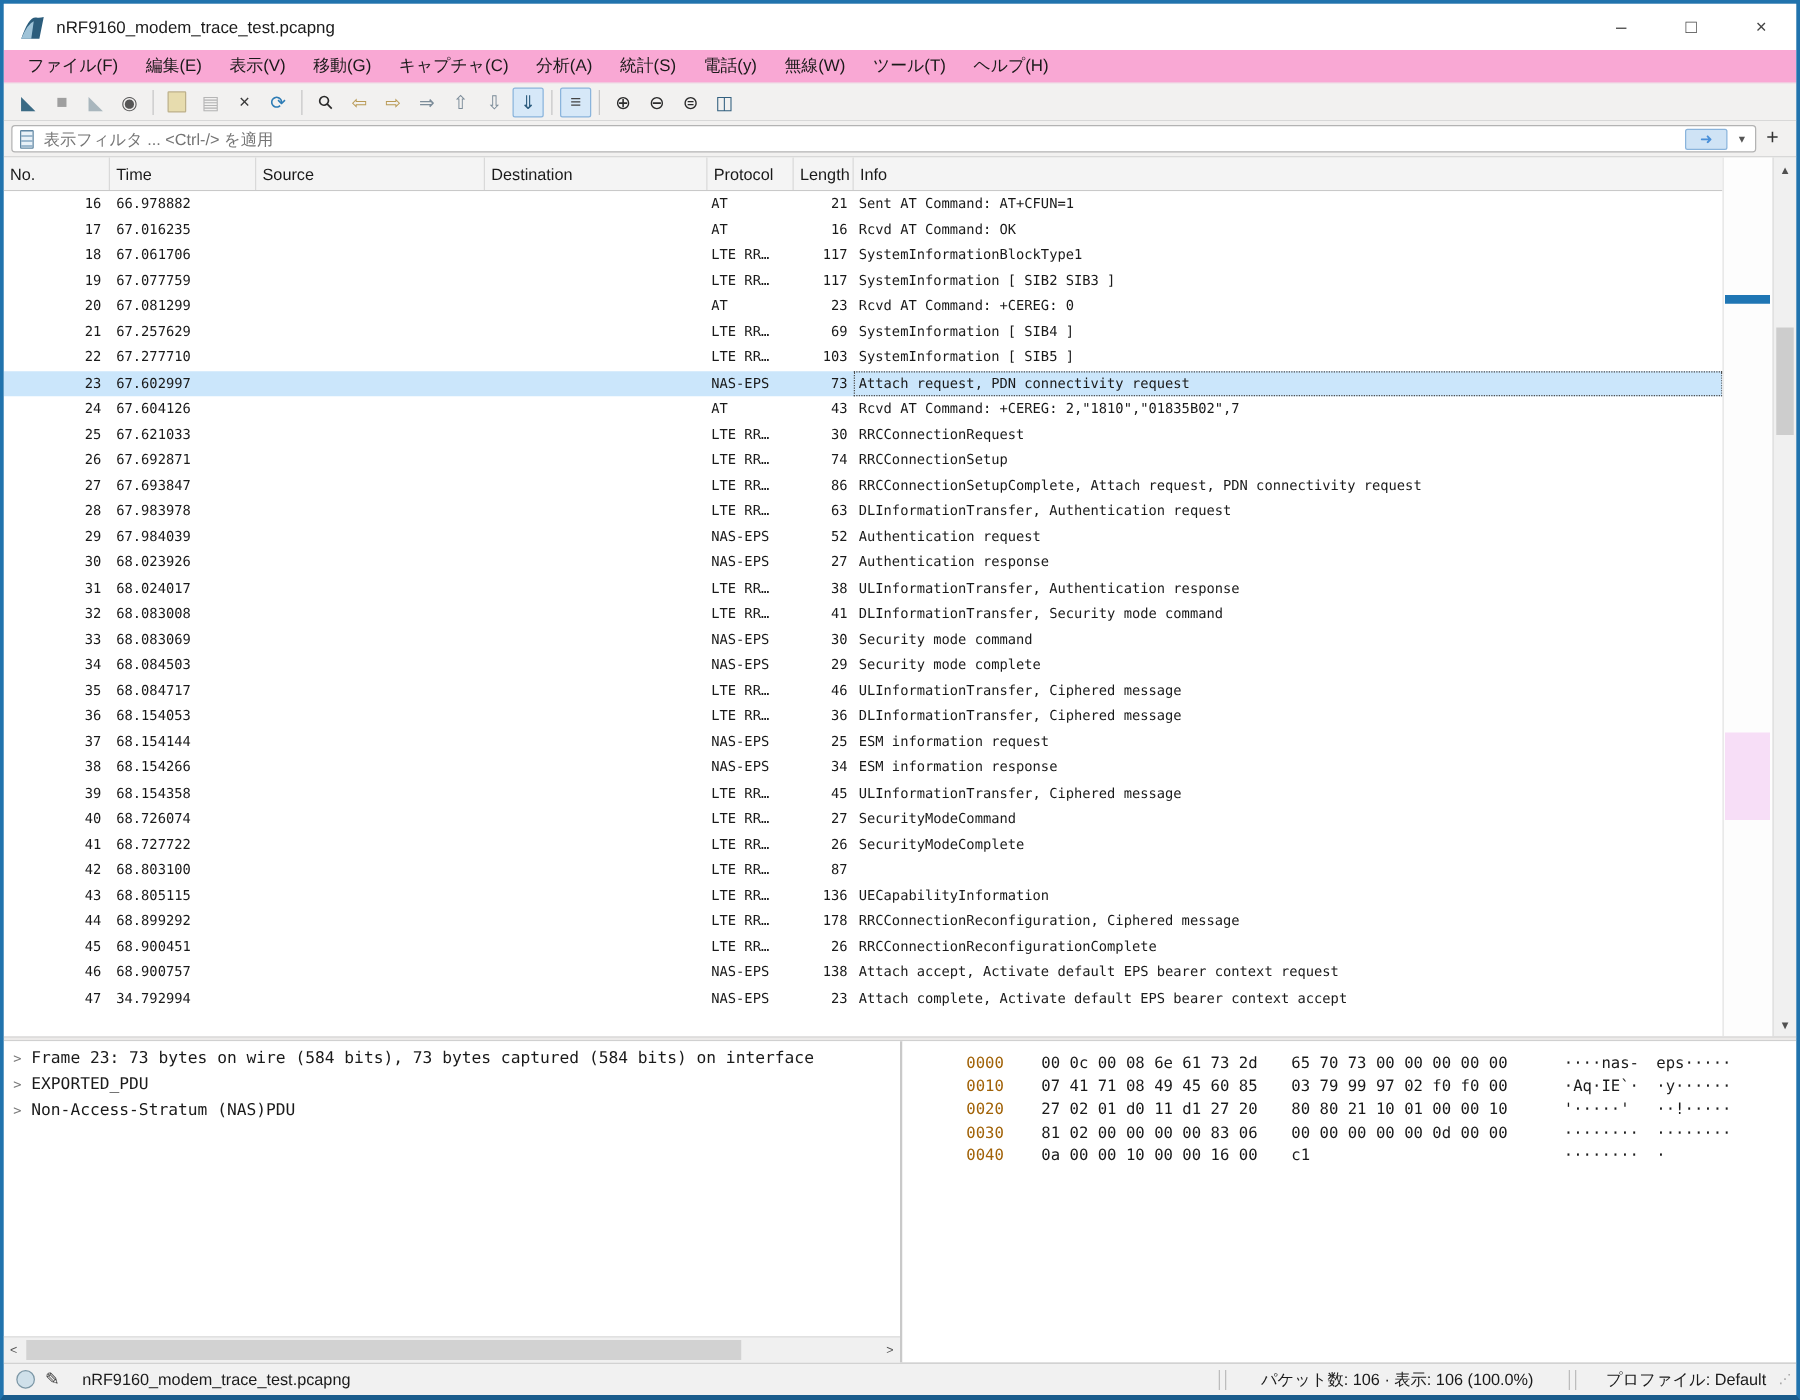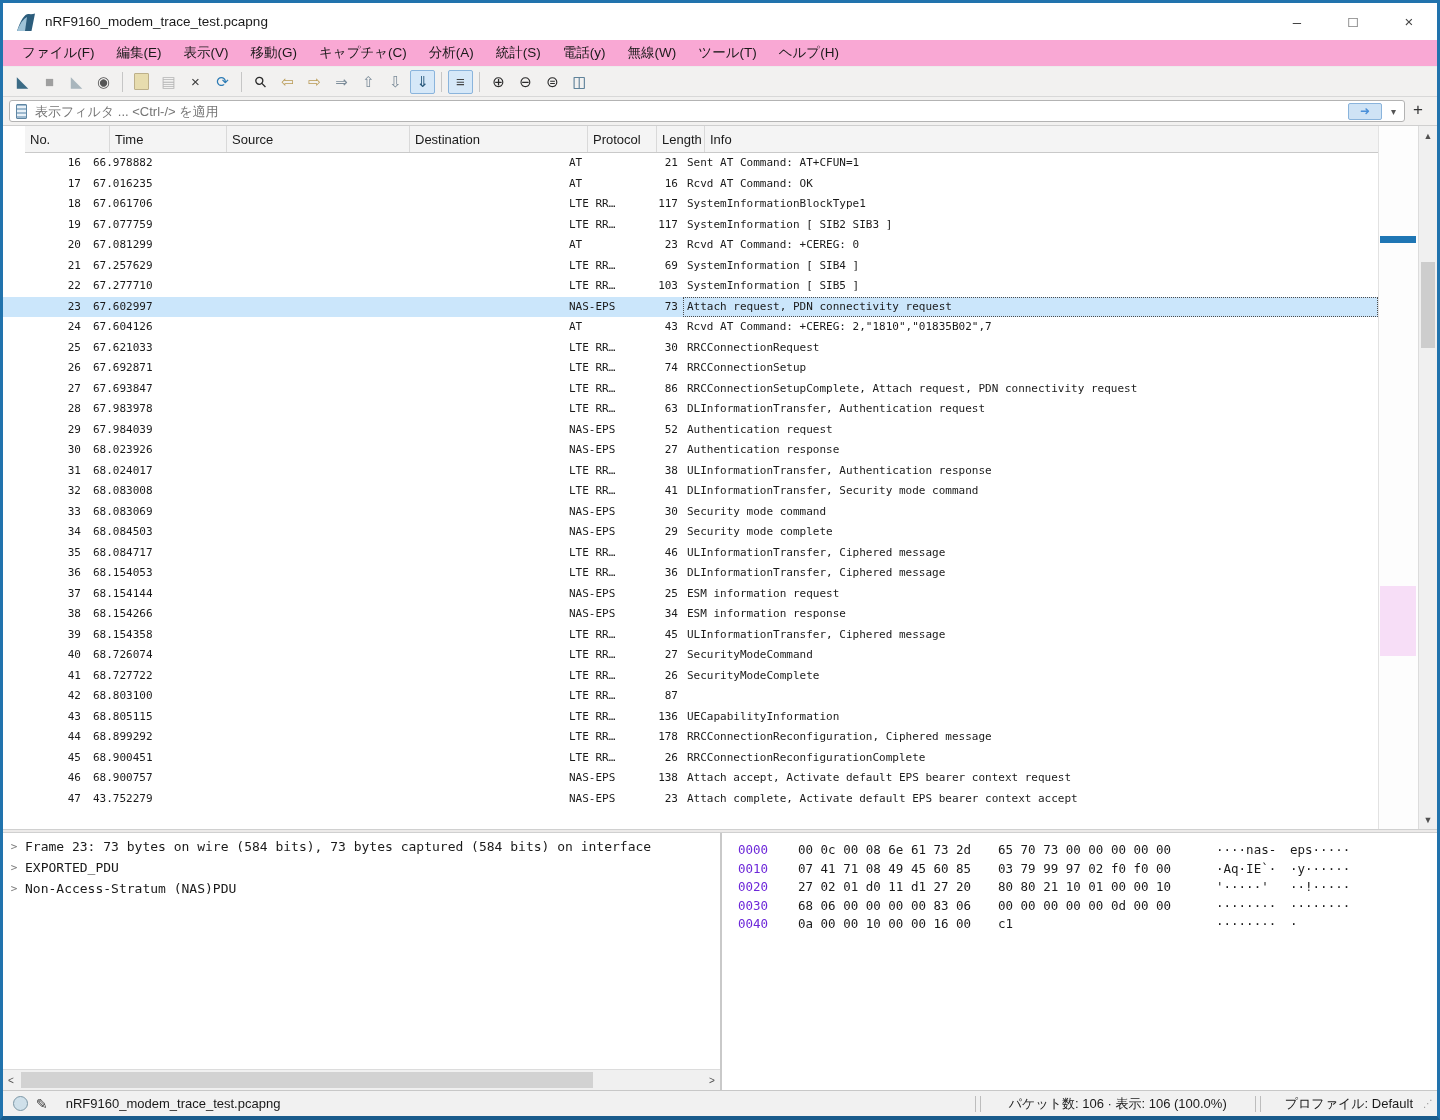--- a/index.html
+++ b/index.html
@@ -39,21 +39,21 @@
   .filter-input{flex:1;border:none;outline:none;font-size:13px;color:#8a8a8a;
     font-family:"Liberation Sans",sans-serif;background:transparent;}
   .apply-btn{width:34px;height:17px;background:#cfe3f5;border:1px solid #8ab4dc;border-radius:2px;
     display:flex;align-items:center;justify-content:center;color:#4a90d9;font-size:12px;margin-right:4px;}
   .caret-btn{font-size:10px;color:#555;padding:0 5px;}
   .plus-btn{font-size:17px;color:#333;padding:0 8px 2px 8px;}
   
   .main{flex:1 1 auto;display:flex;min-height:0;position:relative;}
   .list-col{flex:1;display:flex;flex-direction:column;min-width:0;}
   .hdr-row{height:27px;display:flex;background:#f4f4f4;border-bottom:1px solid #c9c9c9;
-    font-size:13px;align-items:center;flex:0 0 auto;margin-left:22px;}
+    font-size:13px;align-items:center;flex:0 0 auto;}
   .hdr-cell{height:100%;display:flex;align-items:center;padding-left:5px;
     border-right:1px solid #d9d9d9;overflow:hidden;white-space:nowrap;flex:0 0 auto;}
   .hdr-fill{flex:1;border-right:none;}
   .rows{flex:1;overflow:hidden;background:#fff;}
   .prow{display:flex;height:20.5px;line-height:20.5px;white-space:nowrap;
     font-family:"DejaVu Sans Mono","Liberation Mono",monospace;font-size:11px;}
   .prow.sel{background:#cbe6fb;}
   .pc{overflow:hidden;flex:0 0 auto;}
   .pc-no{width:85px;text-align:right;padding-right:7px;}
   .pc-time{width:117px;padding-left:5px;}
@@ -83,21 +83,21 @@
     font-family:"DejaVu Sans Mono","Liberation Mono",monospace;font-size:13px;overflow:hidden;}
   .twirl{color:#7a7a7a;font-size:11px;width:14px;text-align:center;margin:0 4px 0 4px;flex:0 0 auto;}
   .hscroll{height:21px;background:#f0f0f0;border-top:1px solid #dcdcdc;position:relative;flex:0 0 auto;}
   .hs-arrow{position:absolute;top:0;bottom:0;width:16px;display:flex;align-items:center;
     justify-content:center;font-size:10px;color:#505050;}
   .hs-left{left:0;} .hs-right{right:0;}
   .hs-thumb{position:absolute;top:2px;bottom:2px;left:18px;width:572px;background:#d2d2d2;}
   .hex-pane{flex:1;background:#fff;padding:8px 0 0 16px;overflow:hidden;}
   .hxrow{display:flex;height:18.5px;line-height:18.5px;white-space:pre;
     font-family:"DejaVu Sans Mono","Liberation Mono",monospace;font-size:12.5px;}
-  .hx-off{width:42px;color:#6d28d9;margin-right:18px;flex:0 0 auto;}
+  .hx-off{width:42px;color:#a16207;margin-right:18px;flex:0 0 auto;margin-left:35px;}
   .hx-h1,.hx-h2{width:192px;flex:0 0 auto;}
   .hx-h2{margin-left:8px;}
   .hx-a1{margin-left:26px;width:66px;flex:0 0 auto;}
   .hx-a2{margin-left:8px;flex:0 0 auto;}
   
   .statusbar{height:26px;background:#f1f1f1;border-top:1px solid #c8c8c8;
     display:flex;align-items:center;font-size:13px;flex:0 0 auto;}
   .expert-icon{width:15px;height:15px;border-radius:50%;background:#cfe0ea;
     border:1px solid #7c97a6;margin:0 8px 0 10px;flex:0 0 auto;}
   .comment-icon{font-size:14px;color:#3a3a3a;margin-right:18px;flex:0 0 auto;}
@@ -512,21 +512,21 @@
             <span class="pc pc-no">46</span>
             <span class="pc pc-time">68.900757</span>
             <span class="pc pc-src"></span>
             <span class="pc pc-dst"></span>
             <span class="pc pc-proto">NAS-EPS</span>
             <span class="pc pc-len">138</span>
             <span class="pc pc-info">Attach accept, Activate default EPS bearer context request</span>
           </div>
           <div class="prow">
             <span class="pc pc-no">47</span>
-            <span class="pc pc-time">43.752279</span>
+            <span class="pc pc-time">34.792994</span>
             <span class="pc pc-src"></span>
             <span class="pc pc-dst"></span>
             <span class="pc pc-proto">NAS-EPS</span>
             <span class="pc pc-len">23</span>
             <span class="pc pc-info">Attach complete, Activate default EPS bearer context accept</span>
           </div>
         </div>
     </div>
     <div class="minimap">
       <div class="mm-sel" id="mm-sel" style="top: 110px; background: rgb(31, 118, 180);"></div>
@@ -560,21 +560,21 @@
       <div class="hscroll">
         <div class="hs-arrow hs-left">&lt;</div>
         <div class="hs-thumb"></div>
         <div class="hs-arrow hs-right">&gt;</div>
       </div>
     </div>
     <div class="hex-pane" id="hex-pane">
         <div class="hxrow"><span class="hx-off">0000</span><span class="hx-h1">00 0c 00 08 6e 61 73 2d</span><span class="hx-h2">65 70 73 00 00 00 00 00</span><span class="hx-a1">····nas-</span><span class="hx-a2">eps·····</span></div>
         <div class="hxrow"><span class="hx-off">0010</span><span class="hx-h1">07 41 71 08 49 45 60 85</span><span class="hx-h2">03 79 99 97 02 f0 f0 00</span><span class="hx-a1">·Aq·IE`·</span><span class="hx-a2">·y······</span></div>
         <div class="hxrow"><span class="hx-off">0020</span><span class="hx-h1">27 02 01 d0 11 d1 27 20</span><span class="hx-h2">80 80 21 10 01 00 00 10</span><span class="hx-a1">'·····' </span><span class="hx-a2">··!·····</span></div>
-        <div class="hxrow"><span class="hx-off">0030</span><span class="hx-h1">68 06 00 00 00 00 83 06</span><span class="hx-h2">00 00 00 00 00 0d 00 00</span><span class="hx-a1">········</span><span class="hx-a2">········</span></div>
+        <div class="hxrow"><span class="hx-off">0030</span><span class="hx-h1">81 02 00 00 00 00 83 06</span><span class="hx-h2">00 00 00 00 00 0d 00 00</span><span class="hx-a1">········</span><span class="hx-a2">········</span></div>
         <div class="hxrow"><span class="hx-off">0040</span><span class="hx-h1">0a 00 00 10 00 00 16 00</span><span class="hx-h2">c1</span><span class="hx-a1">········</span><span class="hx-a2">·</span></div>
       </div>
   </div>
 
   <div class="statusbar">
     <span class="expert-icon"></span>
     <span class="comment-icon">✎</span>
     <span class="sb-file">nRF9160_modem_trace_test.pcapng</span>
     <span class="sb-spacer"></span>
     <span class="sb-div"></span>

